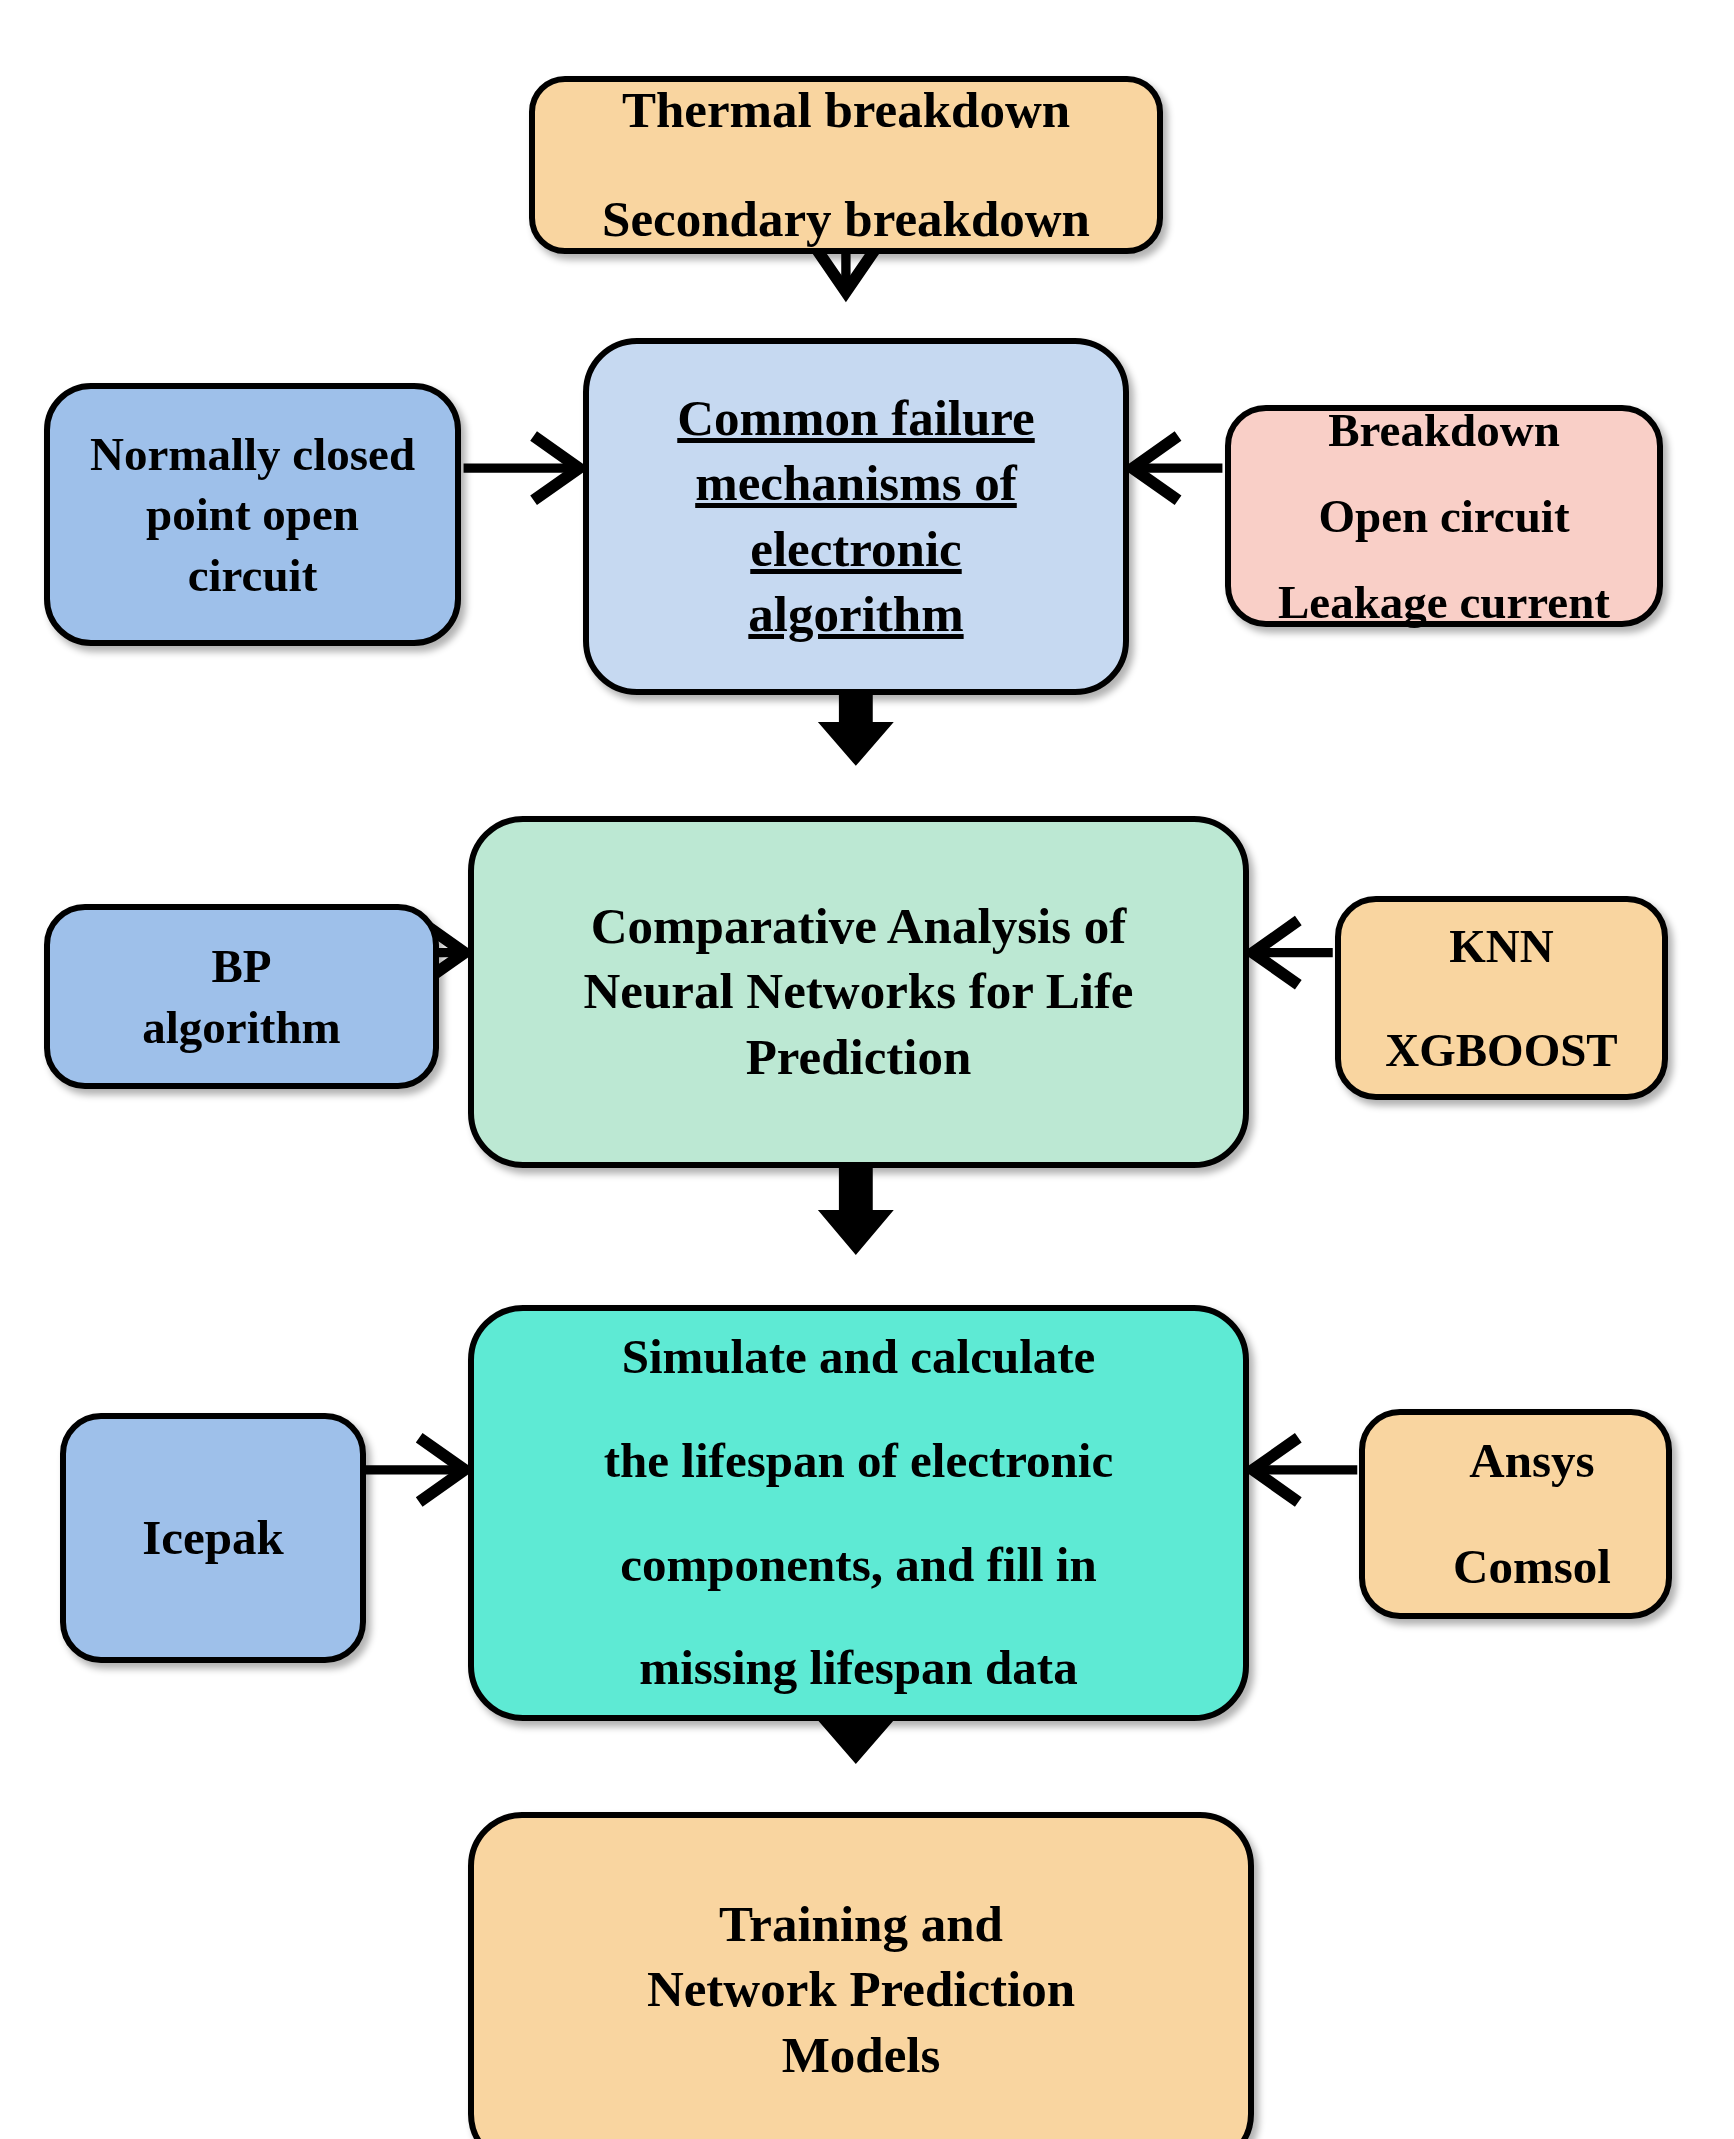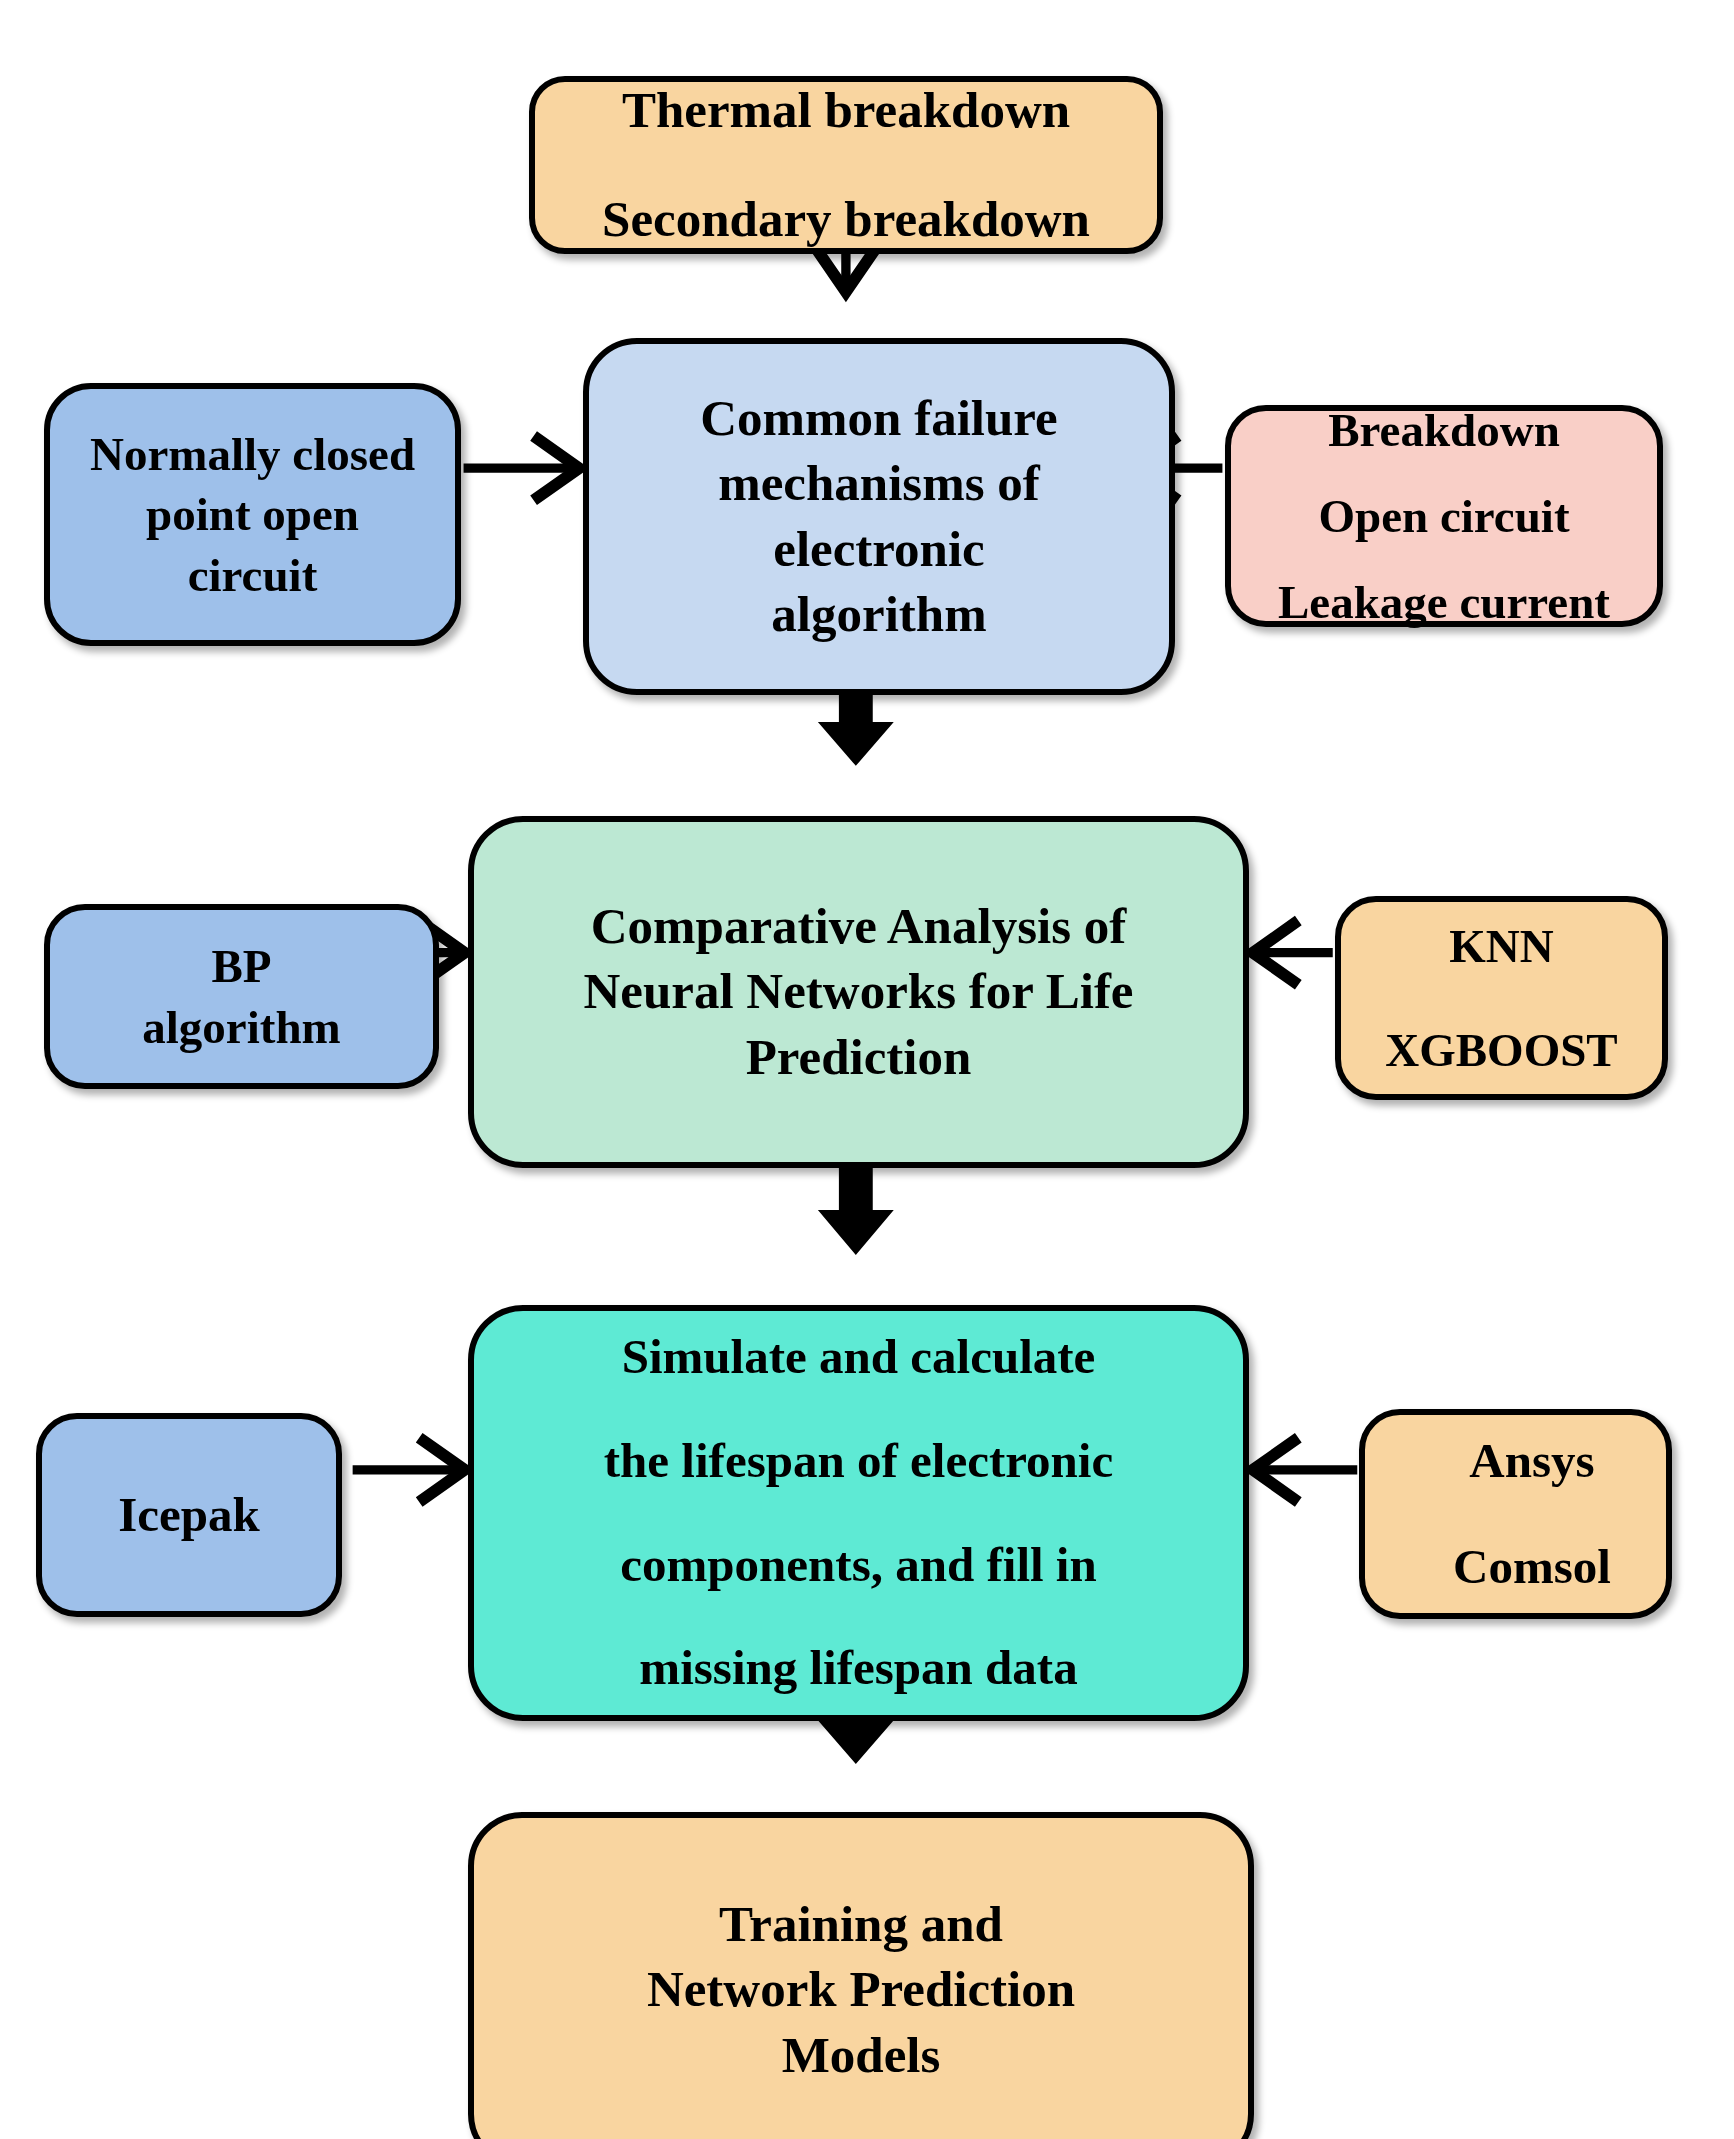--- a/index.html
+++ b/index.html
@@ -36,28 +36,28 @@
     box-shadow: 4.7px 5.8px 7px rgba(0,0,0,0.30);
     line-height: 1.28;
     margin-top: 44px;
   }
   .ln { display: block; }
   .gap-lg { margin-top: 43px; }
   .gap-md { margin-top: 26px; }
 
   
   .n-thermal  { left: 529px;  top: 32px;   width: 634px; height: 178px; background: #F9D5A0; border-radius: 36px; font-size: 51px; }
-  .n-failure  { left: 583px;  top: 294px;  width: 592px;  height: 357px; background: #C6D9F1; border-radius: 54px; font-size: 51px; }
+  .n-failure  { left: 583px;  top: 294px;  width: 546px;  height: 357px; background: #C6D9F1; border-radius: 54px; font-size: 51px; text-decoration: underline; }
   .n-nc       { left: 44px;   top: 339px;  width: 417px;  height: 263px; background: #9EC0EA; border-radius: 47px; font-size: 47px; }
   .n-pink     { left: 1225px; top: 361px;  width: 438px;  height: 222px; background: #F9CFC7; border-radius: 41px; font-size: 47px; }
   .n-green    { left: 468px;  top: 772px; width: 781px; height: 352px; background: #BCE8D3; border-radius: 55px; font-size: 51px; }
   .n-bp       { left: 44px;   top: 860px; width: 395px;  height: 185px; background: #9EC0EA; border-radius: 41px; font-size: 47px; }
   .n-knn      { left: 1335px; top: 852px; width: 333px;  height: 204px; background: #F9D5A0; border-radius: 41px; font-size: 47px; }
   .n-simulate { left: 468px;  top: 1261px; width: 781px; height: 416px; background: #5eead4; border-radius: 55px; font-size: 49px; gap: 41px; }
-  .n-icepak   { left: 36px;   top: 1369px; width: 306px;  height: 204px; background: #9EC0EA; border-radius: 41px; font-size: 49px; }
+  .n-icepak   { left: 60px;   top: 1369px; width: 306px;  height: 250px; background: #9EC0EA; border-radius: 41px; font-size: 49px; }
   .n-ansys    { left: 1359px; top: 1365px; width: 313px;  height: 210px; background: #F9D5A0; border-radius: 41px; font-size: 49px; padding-left: 33px; }
   .n-training { left: 468px;  top: 1768px; width: 786px; height: 356px; background: #F9D5A0; border-radius: 54px; font-size: 51px; }
 </style>
 </head>
 <body>
 
 <div class="canvas">
 
   <svg class="arrows-layer" viewBox="0 0 2972 3666" xmlns="http://www.w3.org/2000/svg">
 

